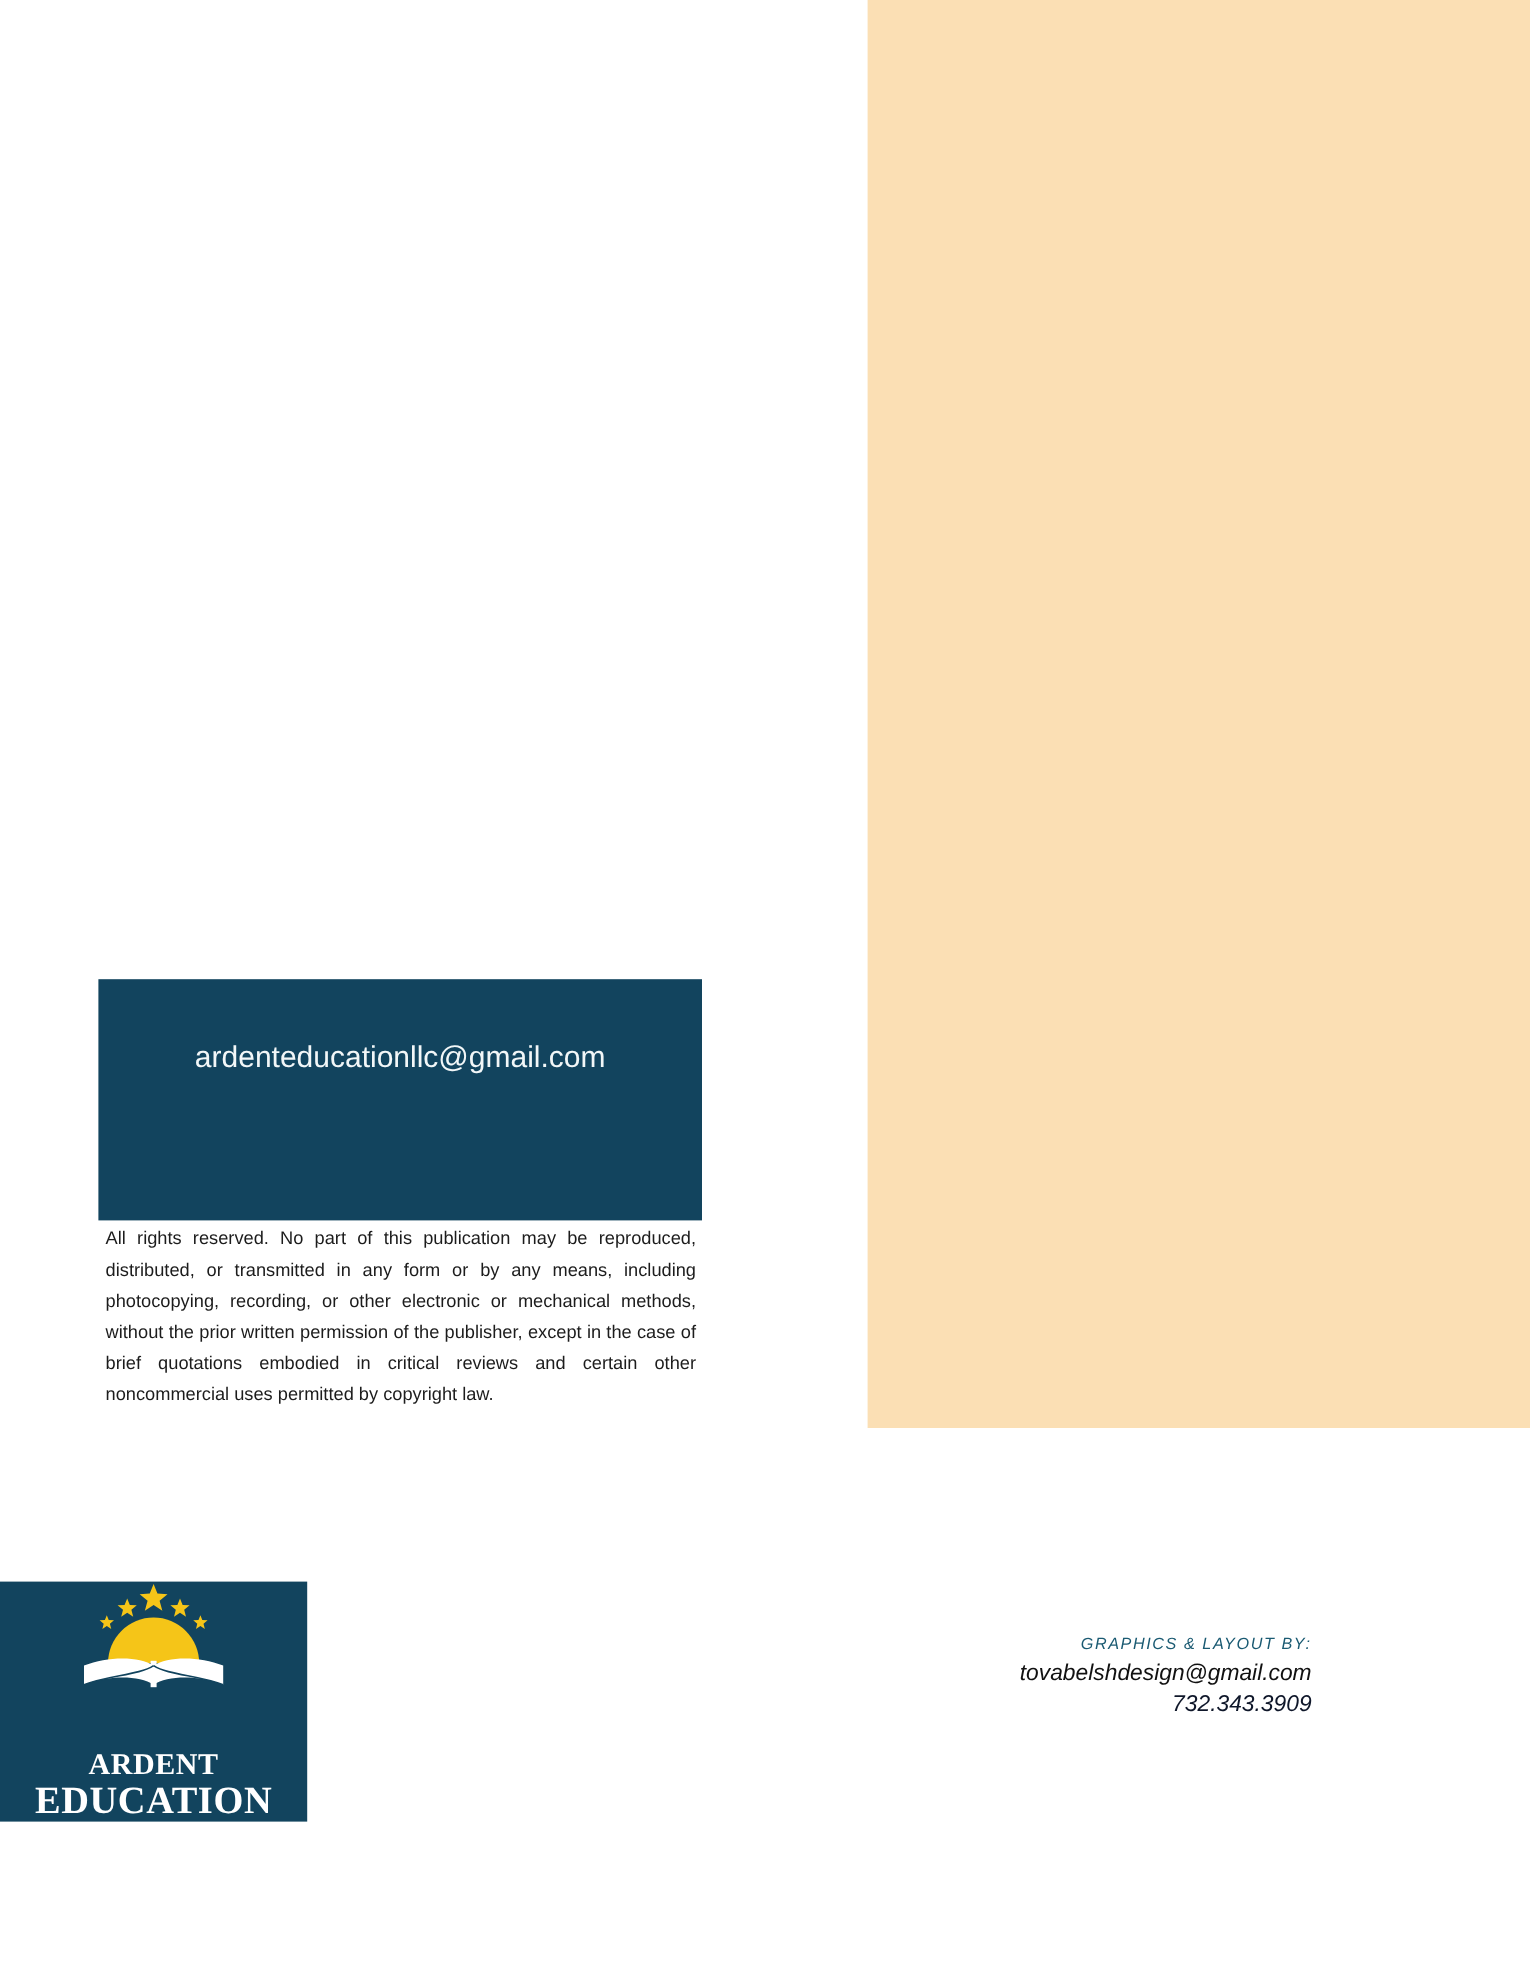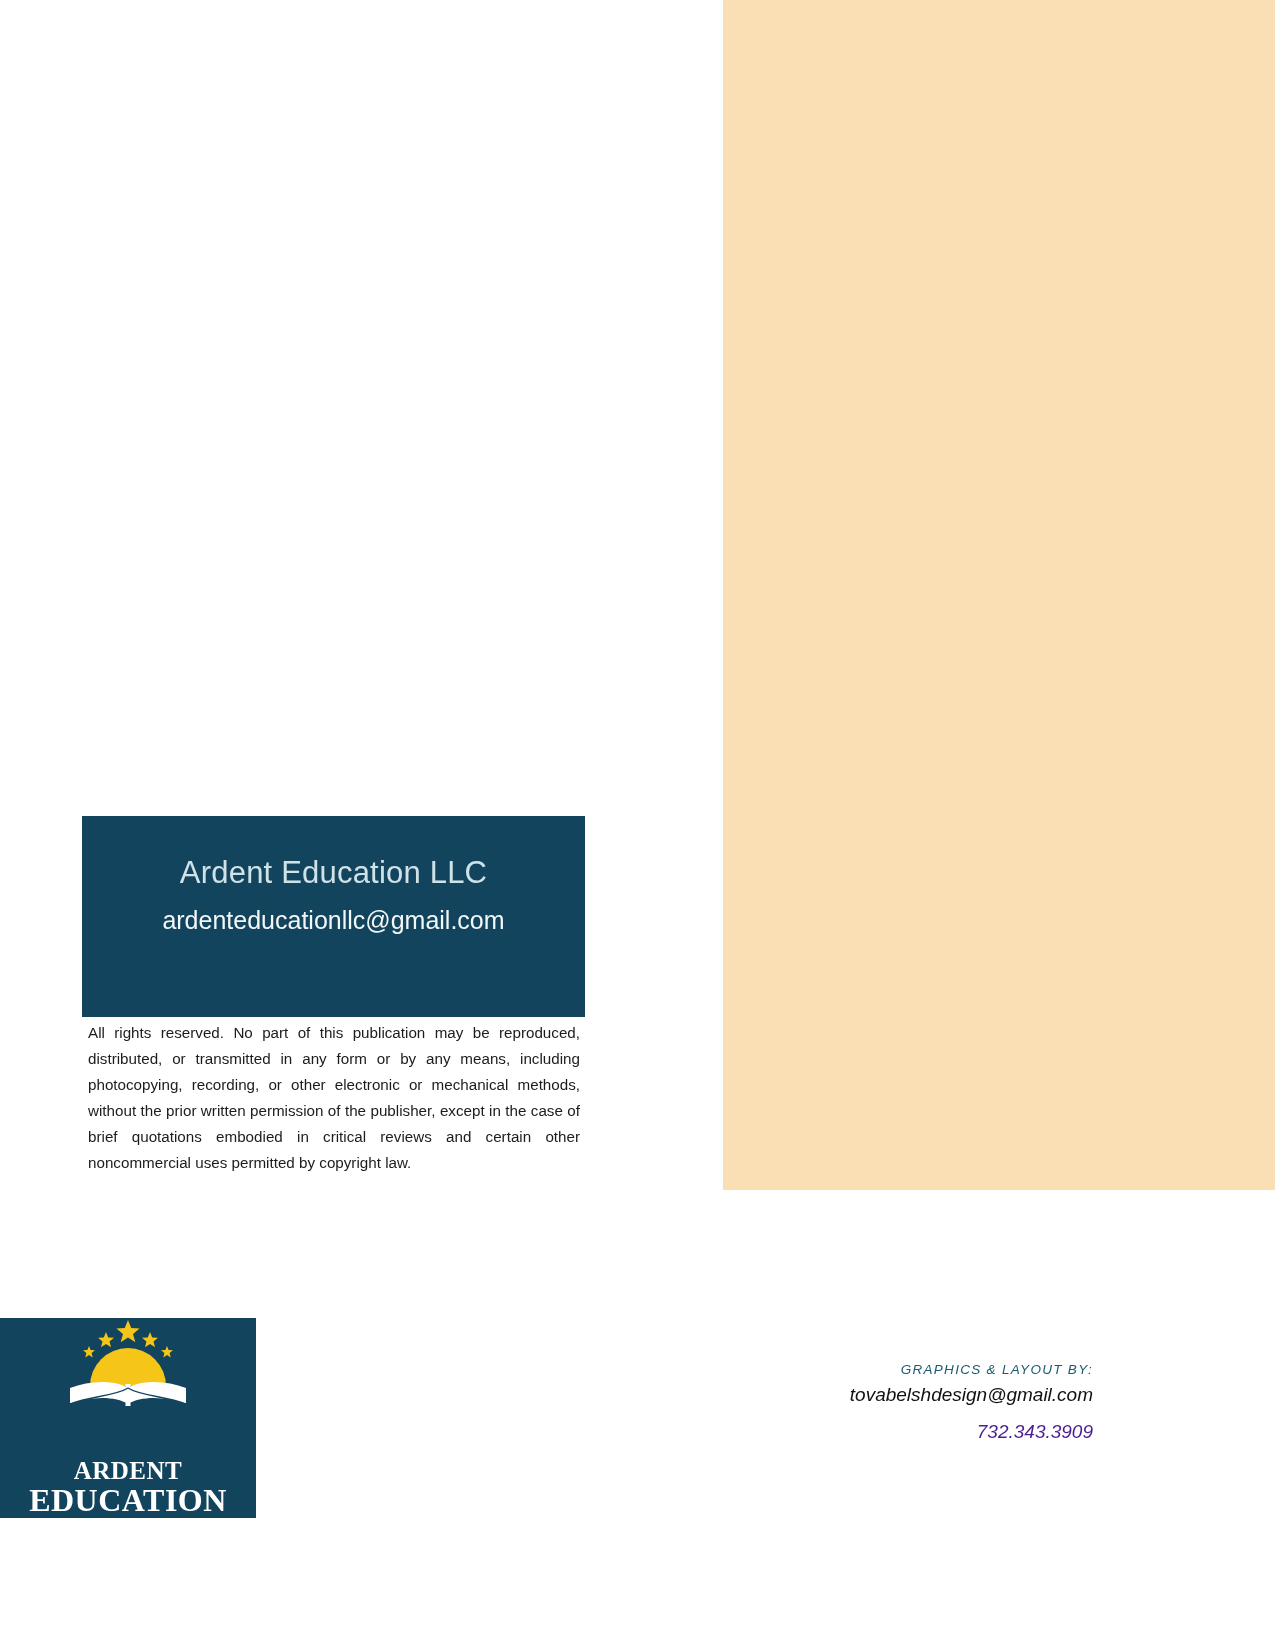--- a/index.html
+++ b/index.html
@@ -121,34 +121,33 @@
   }
   .credits-label {
     font-size: 13.5px;
     letter-spacing: 1.3px;
     color: #1a5a72;
     margin-bottom: 7px;
   }
   .credits-email {
     font-size: 19px;
     color: #111111;
-    margin-bottom: 15px;
+    margin-bottom: 4px;
   }
   .credits-phone {
     font-size: 19px;
-    color: #4c1d95;
+    color: #0f172a;
   }
 </style>
 </head>
 <body>
 
 <div class="peach-panel"></div>
 
 <div class="contact-block">
-  <div class="contact-company">Ardent Education LLC</div>
   <div class="contact-email">ardenteducationllc@gmail.com</div>
 </div>
 
 <div class="copyright">All rights reserved. No part of this publication may be reproduced, distributed, or transmitted in any form or by any means, including photocopying, recording, or other electronic or mechanical methods, without the prior written permission of the publisher, except in the case of brief quotations embodied in critical reviews and certain other noncommercial uses permitted by copyright law.</div>
 
 <div class="logo-block">
   <div class="logo-inner">
     <div class="logo-mark">
       <svg viewBox="0 0 128 92" width="128" height="92" xmlns="http://www.w3.org/2000/svg">
 

